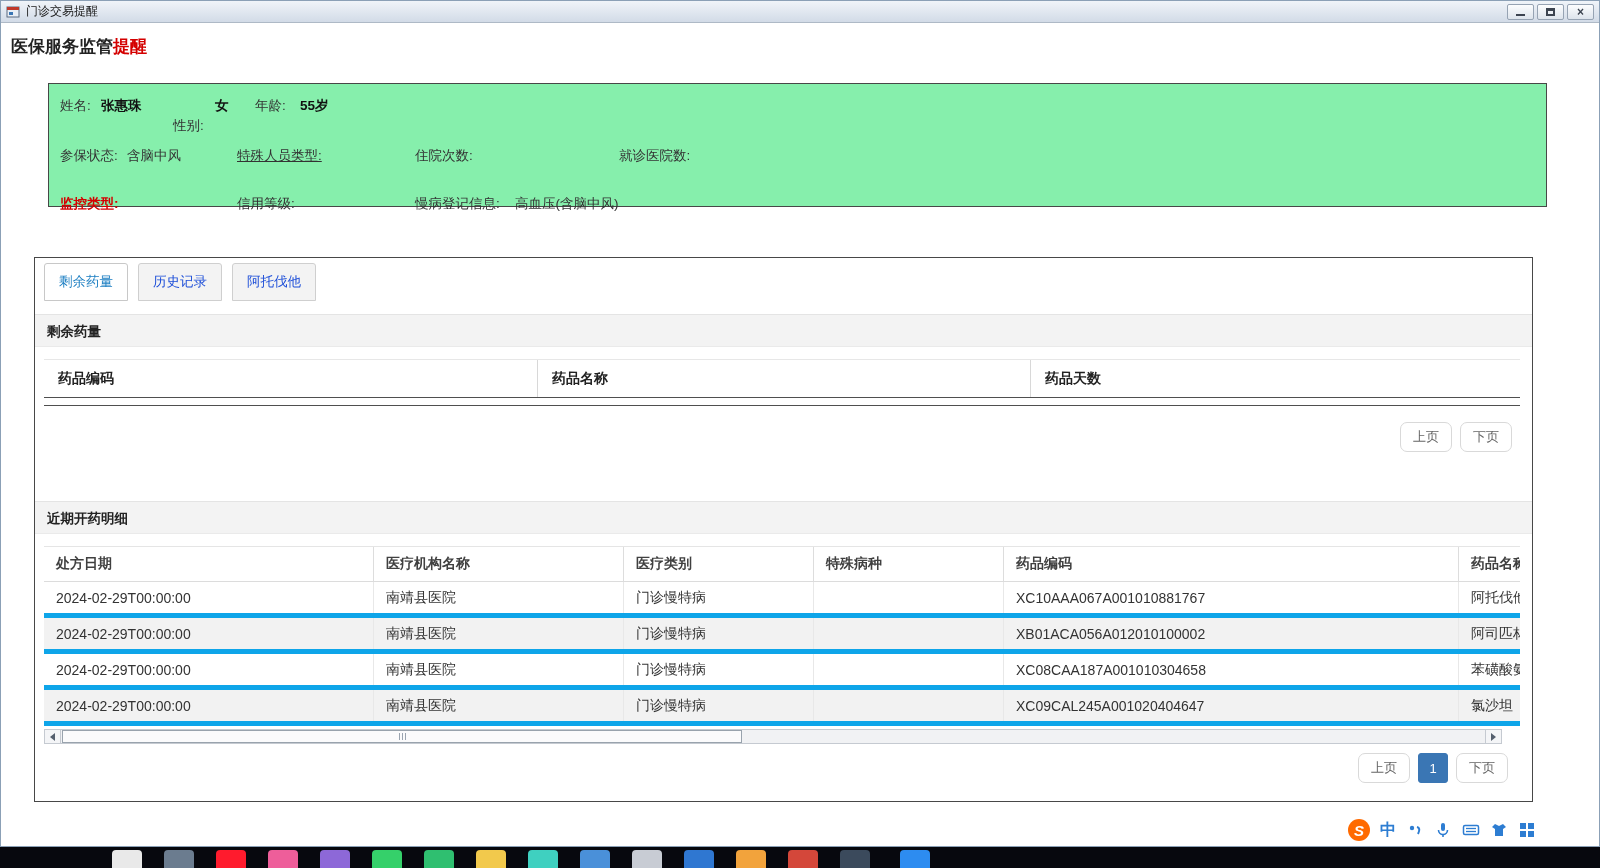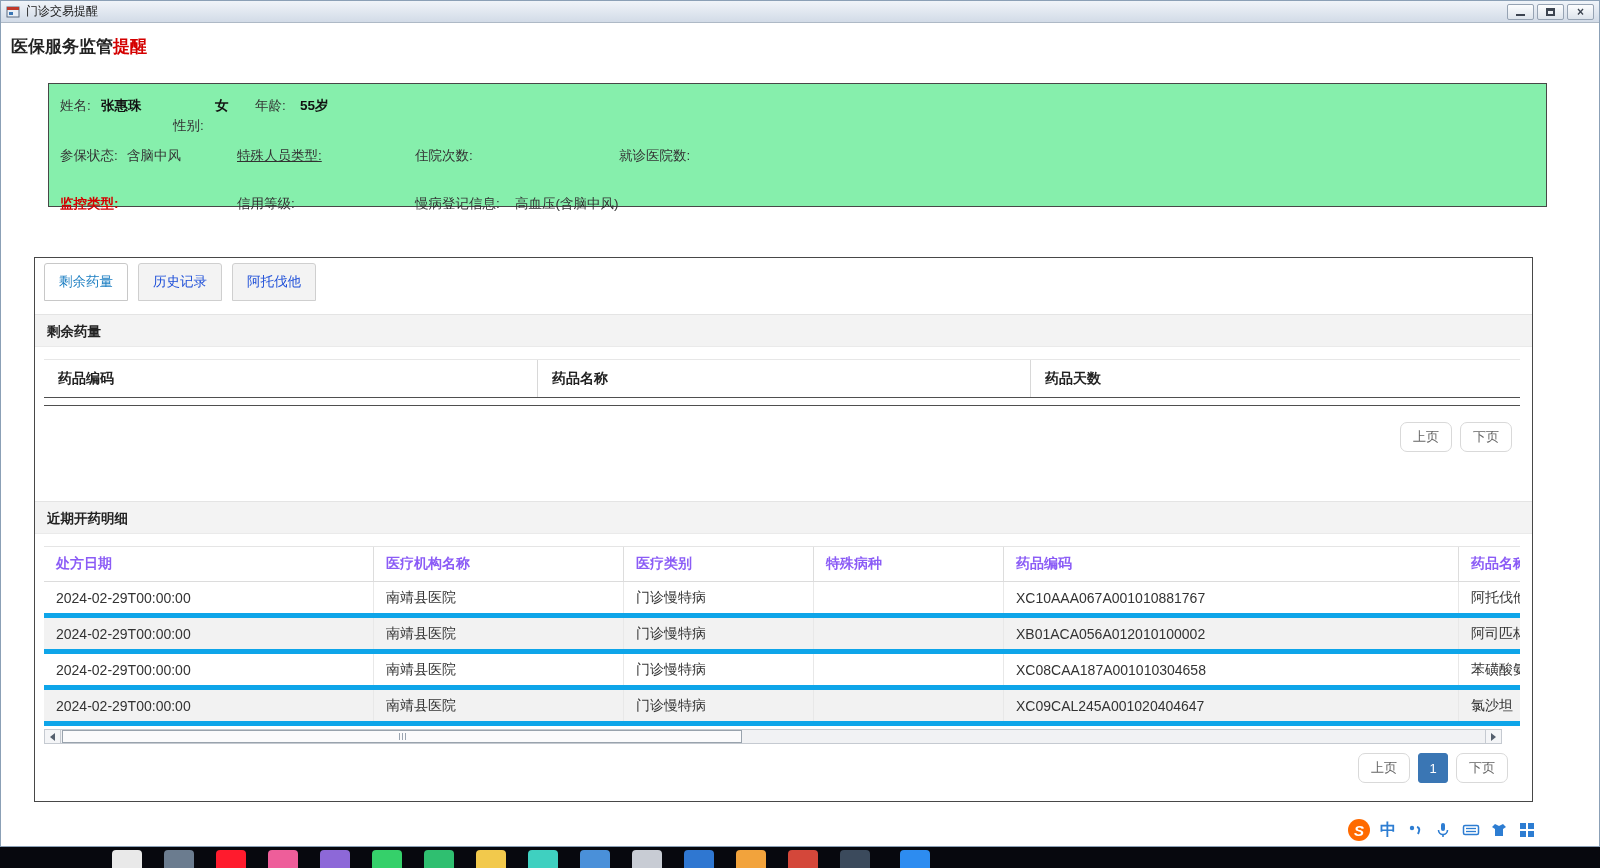--- a/index.html
+++ b/index.html
@@ -56,21 +56,21 @@
 
   .pg1 { position:absolute; right:20px; top:164px; display:flex; gap:8px; }
   .pg-btn { min-width:52px; height:30px; padding:0 12px; border:1px solid #d9d9d9; background:#fff; color:#666;
     font-size:13px; border-radius:7px; display:flex; align-items:center; justify-content:center; cursor:pointer; }
   .pg-cur { min-width:30px; height:30px; background:#3a76b4; border:1px solid #3a76b4; color:#fff;
     font-size:13px; border-radius:3px; display:flex; align-items:center; justify-content:center; }
 
   
   .t2-header { position:absolute; left:9px; right:12px; top:288px; height:36px; display:flex;
     border-top:1px solid #e5e5e5; border-bottom:1px solid #dcdcdc; background:#fff; }
-  .t2-hcol { display:flex; align-items:center; padding-left:12px; font-weight:bold; font-size:14px; color:#8b5cf6;
+  .t2-hcol { display:flex; align-items:center; padding-left:12px; font-weight:bold; font-size:14px; color:#404040;
     border-right:1px solid #ddd; overflow:hidden; white-space:nowrap; }
   .t2-body { position:absolute; left:9px; right:12px; top:324px; }
   .t2-row { display:flex; height:36px; border-bottom:5px solid #0ea5e9; background:#fff;text-align:right; }
   .t2-row.alt { background:#f2f2f2; }
   .t2-cell { display:flex; align-items:center; padding-left:12px; font-size:14px; color:#333;
     border-right:1px solid #e8e8e8; overflow:hidden; white-space:nowrap; }
   .c1 { width:330px; } .c2 { width:250px; } .c3 { width:190px; } .c4 { width:190px; } .c5 { width:455px; }
   .c6 { flex:1; border-right:none; }
 
   

